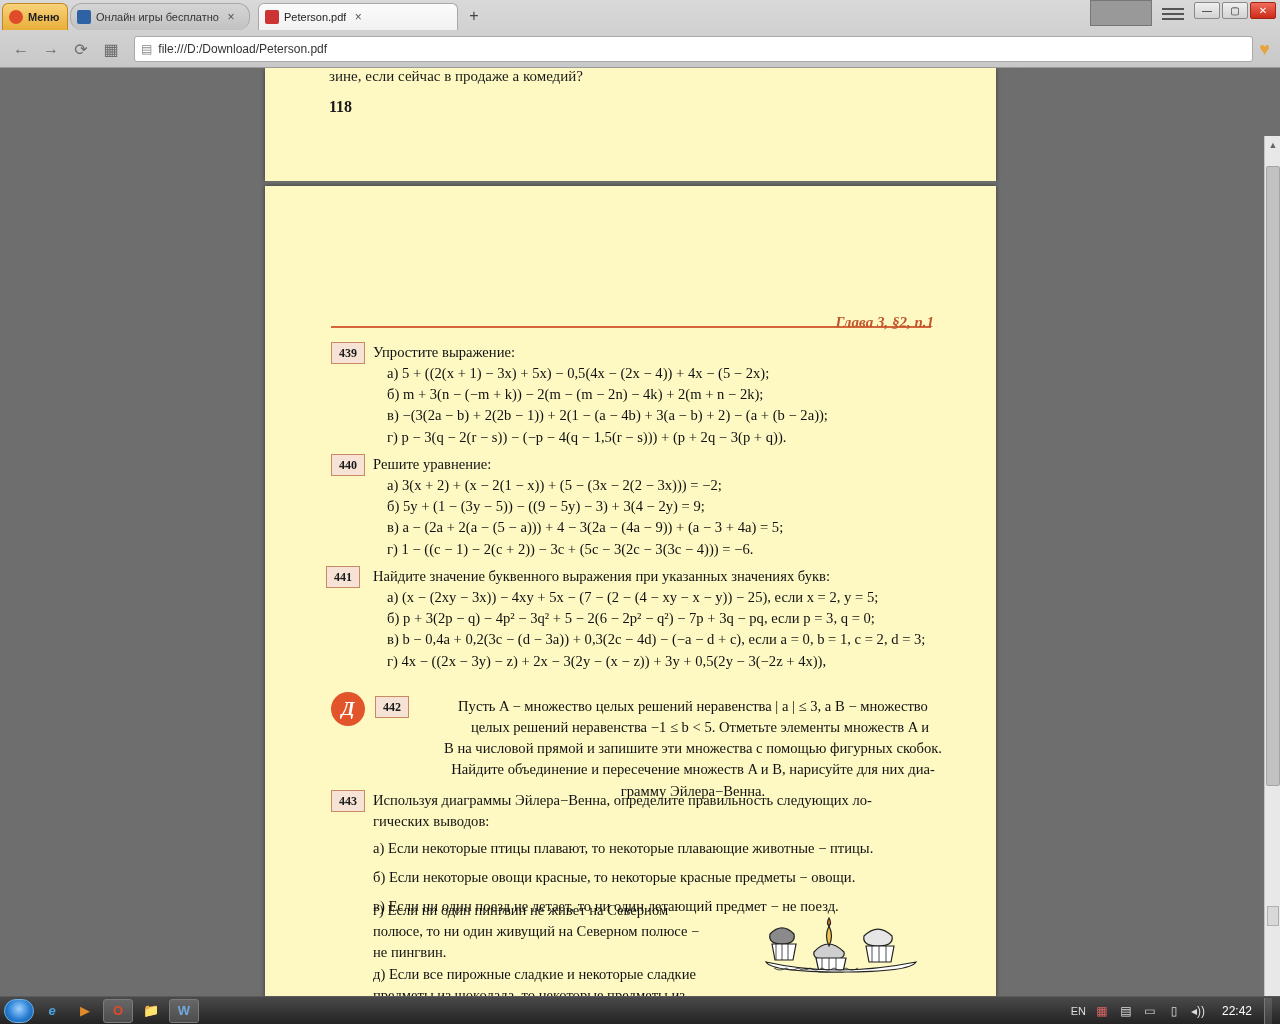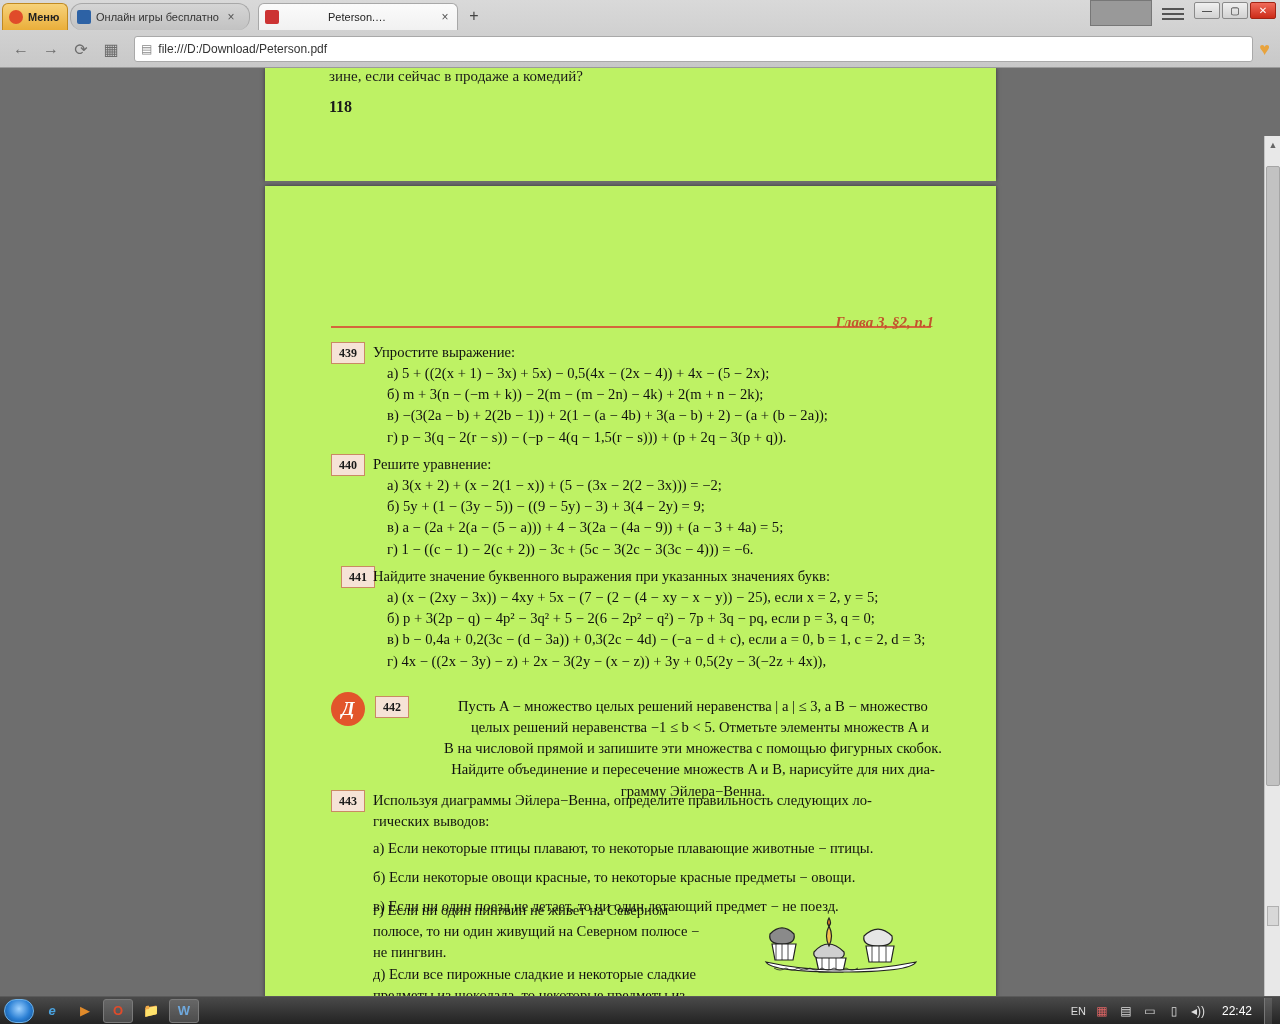--- a/index.html
+++ b/index.html
@@ -54,21 +54,21 @@
   }
   #tab-menu {
     left: 2px; width: 66px;
     background: linear-gradient(#f7d27a, #eaae3a);
     border-color: #c08a22;
     font-weight: bold;
   }
   #tab-menu .favicon { background: #e04b2a; border-radius: 50%; }
   #tab-0 { left: 70px; width: 180px; }
   #tab-0 .favicon { background: #2d62a5; }
-  #tab-1 { left: 258px; width: 200px; background: linear-gradient(#fbfbfb, #f1f1f1); gap: 44px; }
+  #tab-1 { left: 258px; width: 200px; background: linear-gradient(#fbfbfb, #f1f1f1); }
   #tab-1 .favicon { background: #c33; border-radius: 2px; }
   #new-tab-btn {
     position: absolute; left: 463px; top: 6px;
     width: 22px; height: 21px; line-height: 19px; text-align: center;
     font-size: 16px; color: #444; cursor: pointer;
   }
 
   
   #win-buttons { position: absolute; right: 4px; top: 2px; display: flex; gap: 2px; }
   .win-btn {
@@ -103,21 +103,21 @@
   }
   #url-bar .lock { margin-right: 6px; color: #888; font-size: 12px; }
   #bookmark-heart { color: #e8a33d; font-size: 18px; margin-right: 2px; }
 
   
   #pdf-area {
     position: absolute; left: 0; top: 68px; width: 1280px; height: 928px;
     background: #6e6e6e; overflow: hidden;
   }
   .page {
-    position: absolute; background: #bef264;
+    position: absolute; background: #fef9c3;
     box-shadow: 0 0 4px rgba(0,0,0,0.5);
   }
   #page-prev { left: 265px; top: 0; width: 731px; height: 113px; }
   #page-prev .prev-line1 { position: absolute; left: 64px; top: 0px; font-family: "Liberation Serif", serif; font-size: 15px; color: #1a1a1a; }
   #page-prev .prev-num { position: absolute; left: 64px; top: 30px; font-family: "Liberation Serif", serif; font-size: 16px; font-weight: bold; color: #1a1a1a; }
 
   #page-main { left: 265px; top: 118px; width: 731px; height: 900px; }
 
   .gutter { position: absolute; left: 265px; top: 113px; width: 731px; height: 5px; background: #6e6e6e; }
 
@@ -279,21 +279,21 @@
 
         <div class="ex-num" style="left:66px; top:268px;">440</div>
         <div class="ex-body" style="left:108px; top:268px; width:580px;">
           <div class="ex-line">Решите уравнение:</div>
           <div class="ex-line ex-indent">а) 3(x + 2) + (x − 2(1 − x)) + (5 − (3x − 2(2 − 3x))) = −2;</div>
           <div class="ex-line ex-indent">б) 5y + (1 − (3y − 5)) − ((9 − 5y) − 3) + 3(4 − 2y) = 9;</div>
           <div class="ex-line ex-indent">в) a − (2a + 2(a − (5 − a))) + 4 − 3(2a − (4a − 9)) + (a − 3 + 4a) = 5;</div>
           <div class="ex-line ex-indent">г) 1 − ((c − 1) − 2(c + 2)) − 3c + (5c − 3(2c − 3(3c − 4))) = −6.</div>
         </div>
 
-        <div class="ex-num" style="left:76px; top:380px;">441</div>
+        <div class="ex-num" style="left:61px; top:380px;">441</div>
         <div class="ex-body" style="left:108px; top:380px; width:600px;">
           <div class="ex-line">Найдите значение буквенного выражения при указанных значениях букв:</div>
           <div class="ex-line ex-indent">а) (x − (2xy − 3x)) − 4xy + 5x − (7 − (2 − (4 − xy − x − y)) − 25), если x = 2, y = 5;</div>
           <div class="ex-line ex-indent">б) p + 3(2p − q) − 4p² − 3q² + 5 − 2(6 − 2p² − q²) − 7p + 3q − pq, если p = 3, q = 0;</div>
           <div class="ex-line ex-indent">в) b − 0,4a + 0,2(3c − (d − 3a)) + 0,3(2c − 4d) − (−a − d + c), если a = 0, b = 1, c = 2, d = 3;</div>
           <div class="ex-line ex-indent">г) 4x − ((2x − 3y) − z) + 2x − 3(2y − (x − z)) + 3y + 0,5(2y − 3(−2z + 4x)),</div>
         </div>
 
         <div class="teacher-badge">Д</div>
         <div class="ex-num" style="left:110px; top:510px;">442</div>

